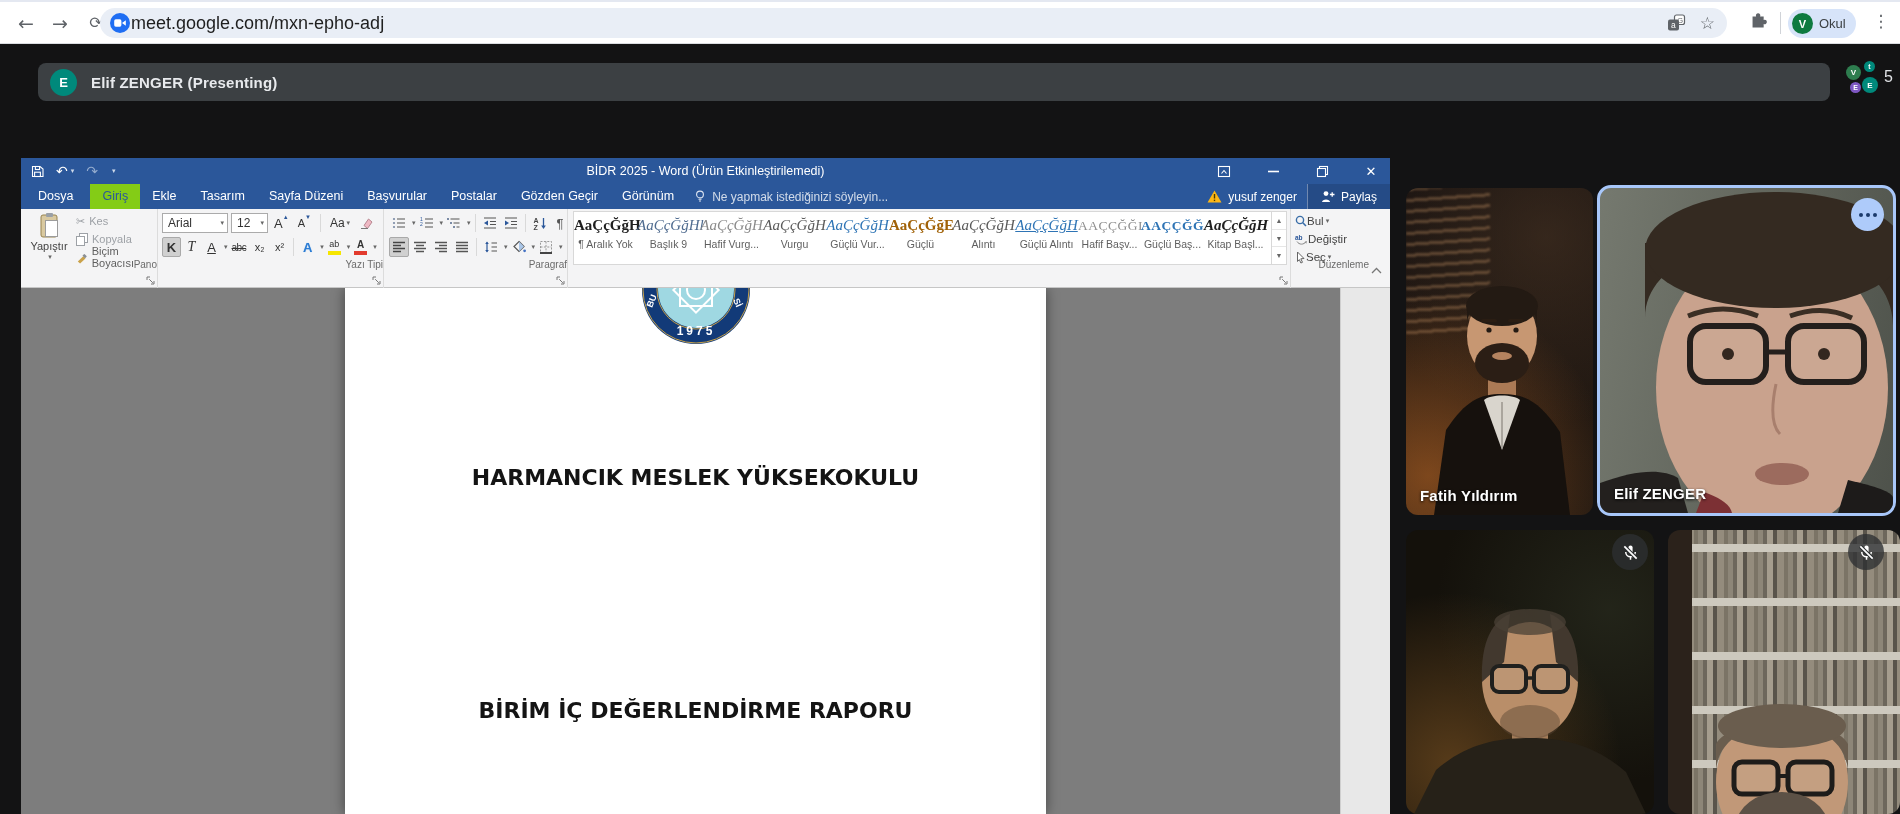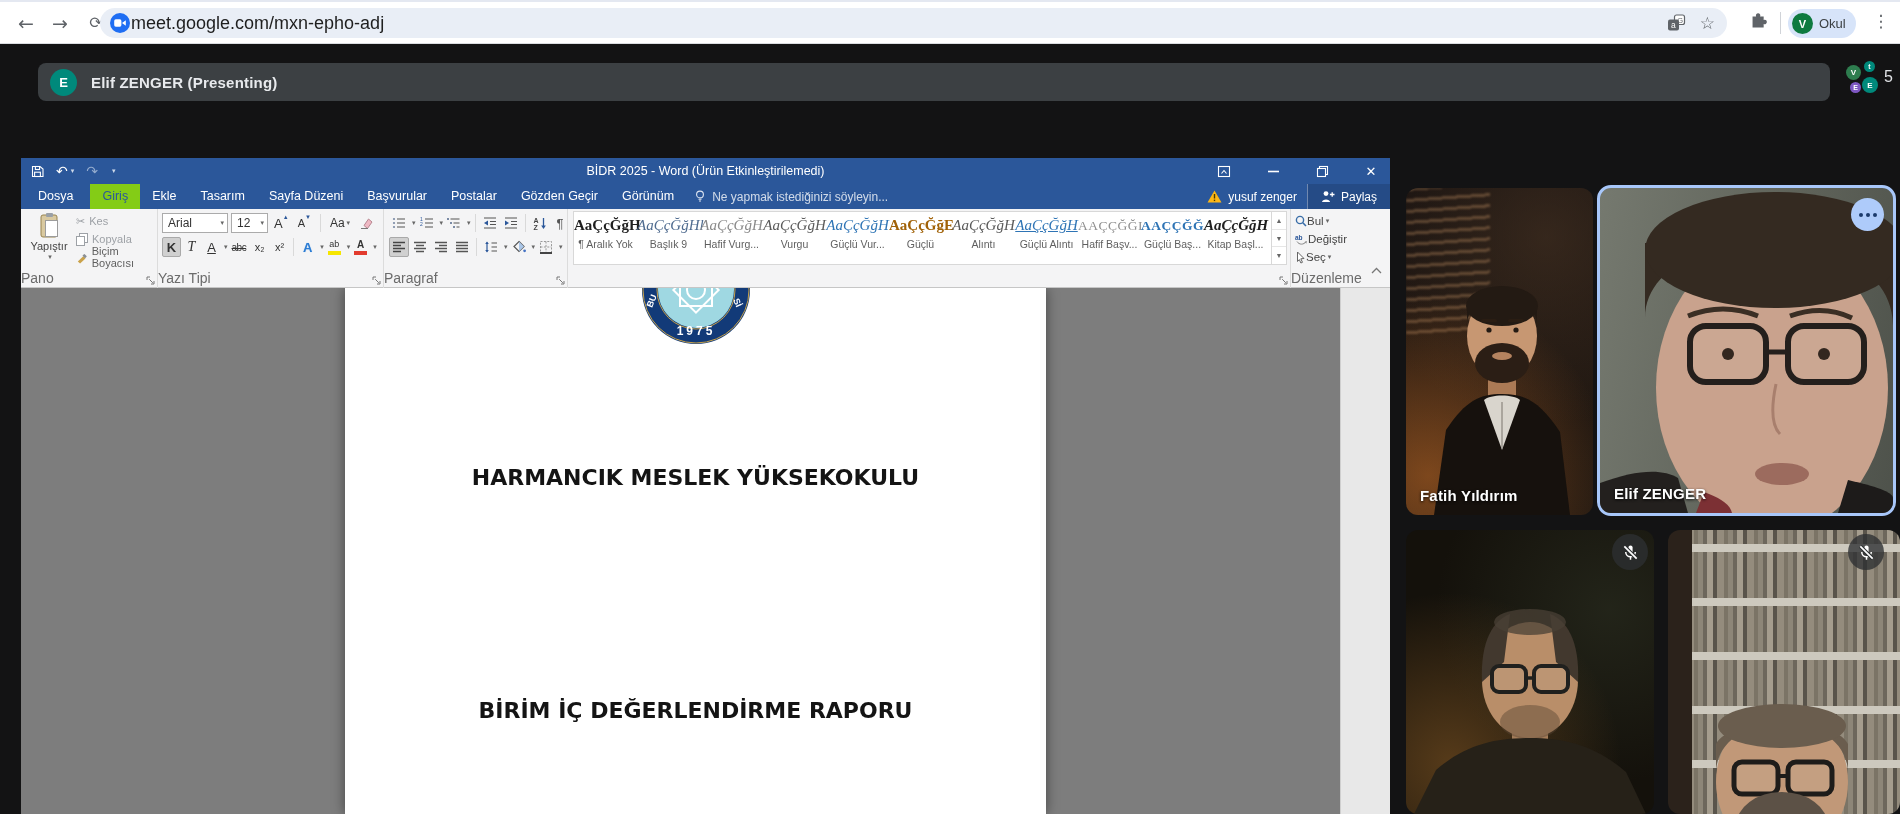--- a/index.html
+++ b/index.html
@@ -45,21 +45,21 @@
 .tab.file{padding:0 17px}
 .tab.sel{background:#84cc16;color:#2b579a}
 #tellme{display:flex;align-items:center;gap:6px;margin-left:8px;color:rgba(255,255,255,.78);font-size:12px;white-space:nowrap}
 #acct{position:absolute;right:0;top:26px;height:25px;display:flex;align-items:center}
 #acct .uname{color:#fff;font-size:12px;margin:0 10px 0 6px}
 #share{height:25px;display:flex;align-items:center;gap:6px;padding:0 13px;background:rgba(0,0,0,.13);border-left:1px solid rgba(255,255,255,.35);color:#fff;font-size:12px}
 
 
 #ribbon{position:absolute;left:0;top:51px;width:100%;height:79px;background:#f4f4f5;border-bottom:1px solid #c6c6c6}
 .grp{position:absolute;top:0;height:79px;border-right:1px solid #dcdcdc}
-.glabel{position:absolute;bottom:2px;left:0;width:100%;text-align:left;font-size:14px;color:#6b6b6b}
+.glabel{position:absolute;bottom:18px;left:0;width:100%;text-align:right;font-size:10px;color:#6b6b6b}
 .launcher{position:absolute;right:2px;bottom:3px}
 .rtxt{font-size:11px;color:#5f5f5f}
 .gray{color:#9da1a6}
 .chev{font-size:7px;color:#666;margin-left:2px;align-self:center}
 .sbtn{display:inline-flex;align-items:center;justify-content:center;height:20px;min-width:19px;padding:0 2px;border-radius:2px;border:1px solid transparent;color:#333}
 .sbtn.pressed{background:#d0d0d0;border-color:#a9a9a9}
 .vsep{width:1px;height:18px;background:#d9d9d9;margin:0 3px;align-self:center}
 #g-clip{left:0;width:137px}
 #paste{position:absolute;left:4px;top:3px;width:48px;height:58px;display:flex;flex-direction:column;align-items:center;gap:1px;font-size:11px;color:#444}
 #cliprows{position:absolute;left:55px;top:4px;display:flex;flex-direction:column;gap:2px}

